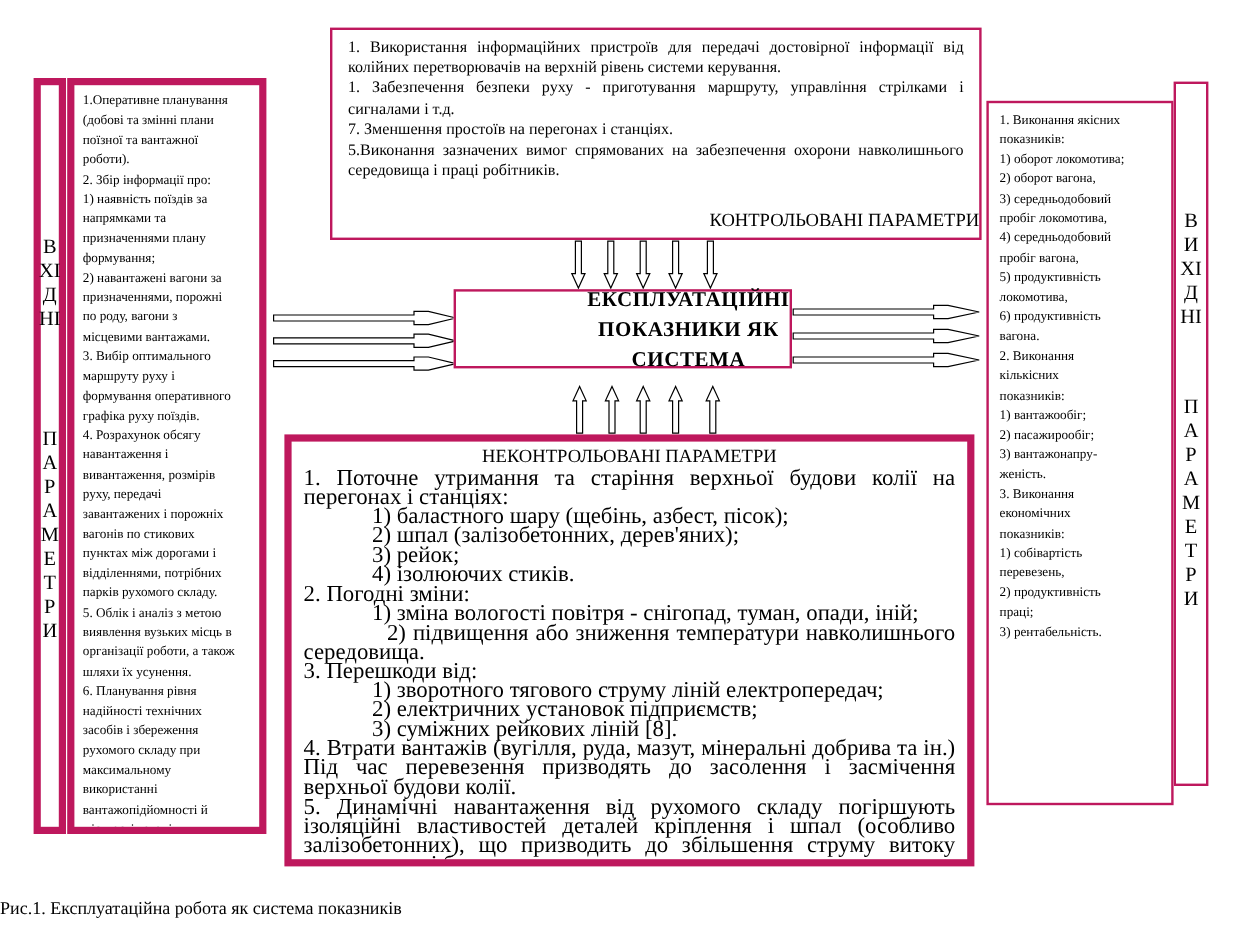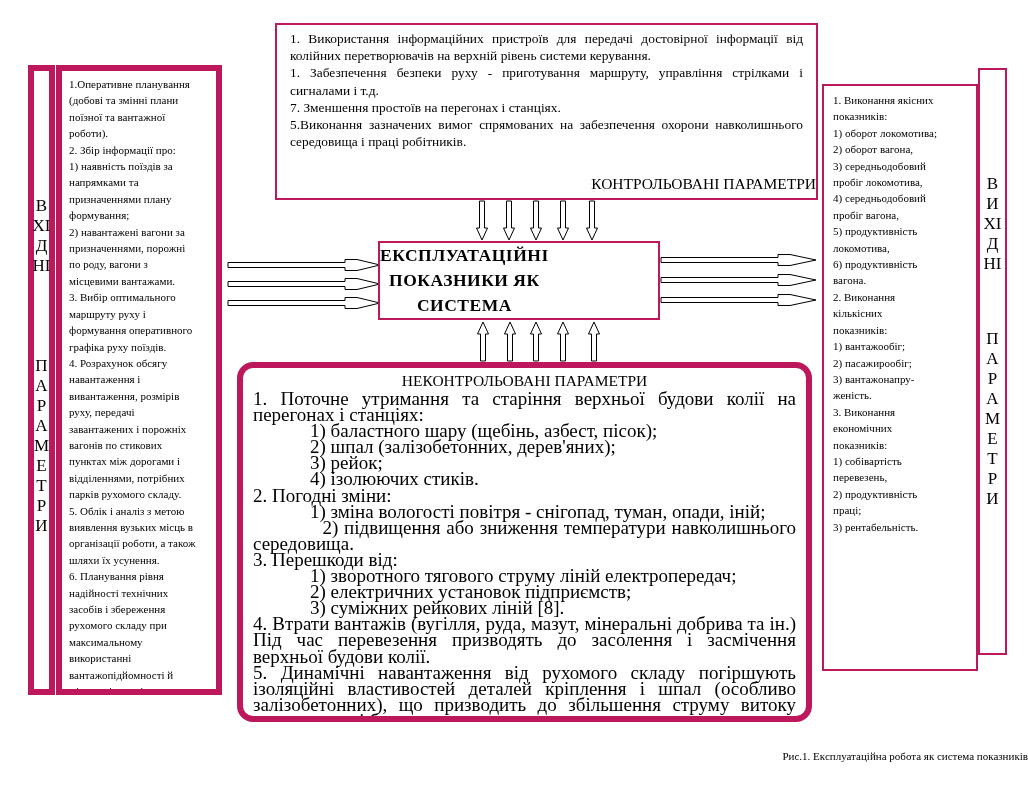--- a/index.html
+++ b/index.html
@@ -13,28 +13,28 @@
   #left-vert .vword + .vword{margin-top:80px;}
   #right-vert{left:978px;top:68px;width:29px;height:587px;border-width:2px;padding-top:104px;}
   #right-vert .vword + .vword{margin-top:55px;}
   #left-list{left:56px;top:65px;width:166px;height:630px;padding:5px 3px 0 7px;overflow:hidden;}
   #right-list{left:822px;top:84px;width:156px;height:587px;border-width:2px;padding:6px 2px 0 9px;overflow:hidden;}
   .small{font-size:11px;line-height:16.4px;white-space:pre-line;}
   #top-box{left:275px;top:23px;width:543px;height:177px;padding:5px 13px 0 13px;overflow:hidden;}
   .top-item{font-size:13.4px;line-height:17.2px;text-align:justify;}
   .box-title{position:absolute;bottom:5px;left:0;width:100%;text-align:right;
              font-size:15.5px;line-height:19px;}
-  #center-box{left:378px;top:241px;width:282px;height:79px;border-width:2px;
-              display:flex;align-items:center;justify-content:flex-start;}
+  #center-box{left:378px;top:241px;width:282px;height:66px;border-width:2px;
+              display:flex;align-items:center;justify-content:flex-end;}
   .center-title{font-weight:bold;font-size:17.5px;line-height:25px;text-align:center;
                 white-space:pre-line;letter-spacing:.5px;}
-  #bottom-box{left:237px;top:362px;width:575px;height:360px;padding:2px 10px 0 10px;overflow:hidden;border-radius:16px;}
+  #bottom-box{left:237px;top:362px;width:575px;height:360px;padding:2px 10px 0 10px;overflow:hidden;}
   .bottom-title{text-align:center;font-size:15.5px;line-height:21px;}
   .bottom-text{font-size:19px;line-height:16.1px;text-align:justify;white-space:pre-wrap;}
-  #caption{position:absolute;left:0;top:750px;width:100%;text-align:right;font-size:11px;}
+  #caption{position:absolute;left:0;top:750px;width:100%;text-align:left;font-size:15px;}
   svg.arrows{position:absolute;left:0;top:0;pointer-events:none;}
 </style>
 </head>
 <body>
 
 <div class="canvas">
 
   <svg class="arrows" width="1028" height="791">
       <g>
         <path d="M228,262.5 H345 V259.5 H357 L380,265 L357,270.5 H345 V267.5 H228 Z" fill="#fff" stroke="#000000" stroke-width="1"></path>

